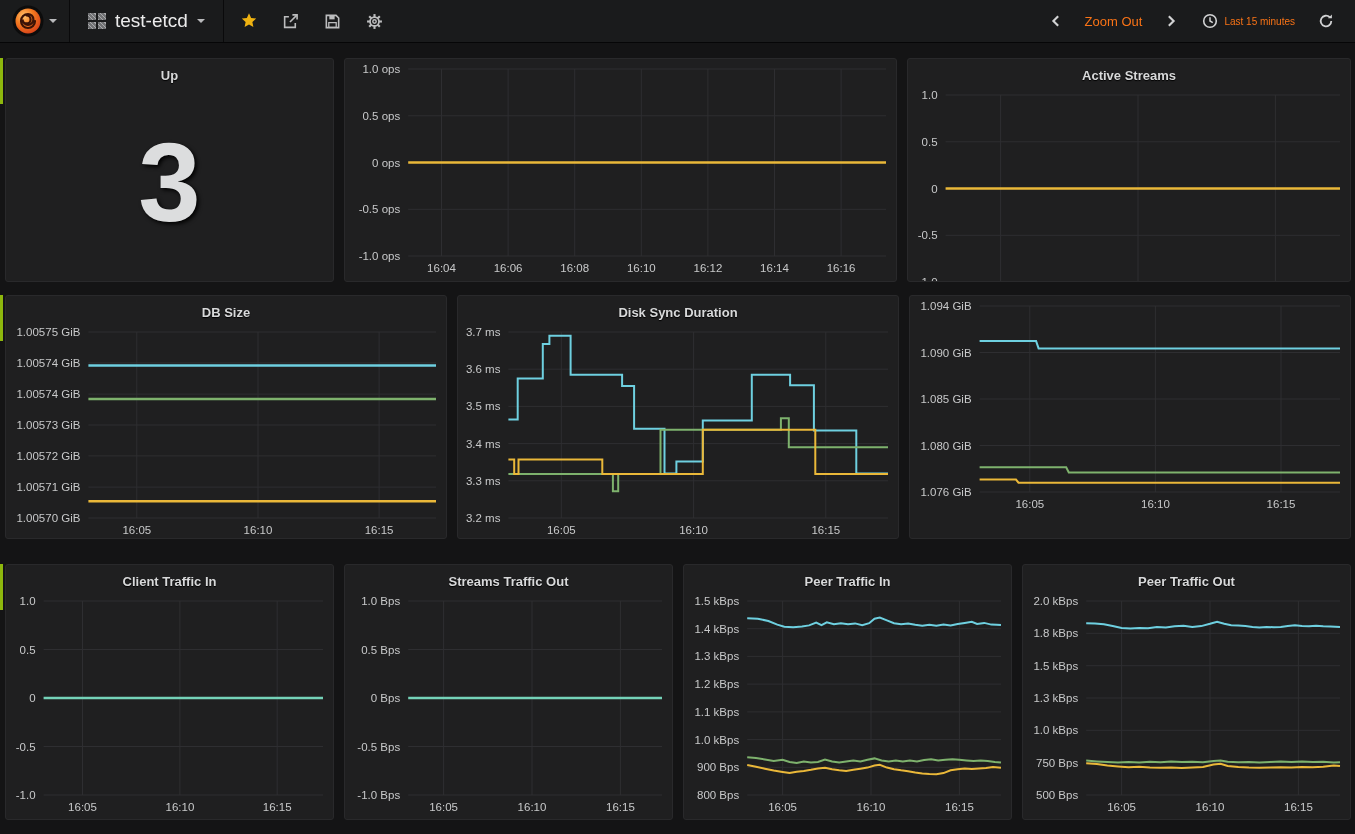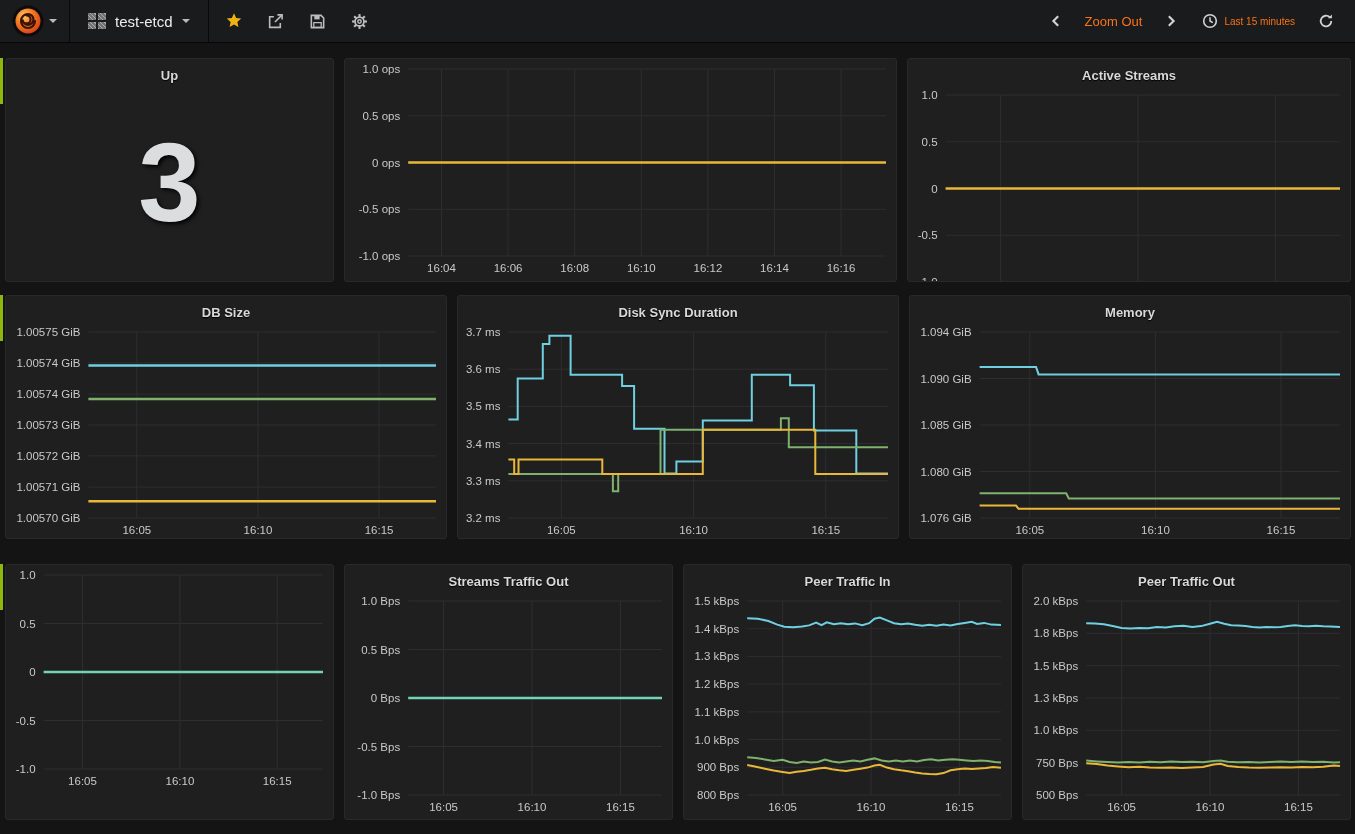--- a/index.html
+++ b/index.html
@@ -7,21 +7,21 @@
     font-family: "Liberation Sans", sans-serif; }
   svg { font-family: "Liberation Sans", sans-serif; }
 
   
   .navbar { height: 43px; background: #1a1b1c; display: flex; align-items: stretch;
     border-bottom: 1px solid #060607; }
   .nav-section { display: flex; align-items: center; padding: 0 14px;
     border-right: 1px solid #0a0a0b; cursor: pointer; }
   .logo-section { width: 70px; justify-content: center; gap: 5px; }
   .dash-section { gap: 9px; padding: 0 18px; }
-  .dash-title { color: #ececec; font-size: 15px; }
+  .dash-title { color: #ececec; font-size: 19px; }
   .caret { width: 0; height: 0; border-left: 4px solid transparent;
     border-right: 4px solid transparent; border-top: 4px solid #b9babc; }
   .th-icon { display: inline-grid; grid-template-columns: 8px 8px; gap: 2px; }
   .th-icon i { width: 8px; height: 7px;
     background: repeating-linear-gradient(45deg, #aaabad 0 1px, #717274 1px 3px); }
   .nav-icons { display: flex; align-items: center; gap: 12px; padding: 0 10px; }
   .icon-btn { width: 30px; height: 30px; display: flex; align-items: center;
     justify-content: center; cursor: pointer; border-radius: 2px; }
   .nav-right { margin-left: auto; display: flex; align-items: center; gap: 8px;
     padding-right: 14px; color: #f97316; font-size: 13px; }
@@ -263,21 +263,20 @@
             <line x1="50.400000000000006" y1="158.8" x2="430" y2="158.8" stroke="#2e2e31"></line>
             <text x="42.400000000000006" y="162.8" fill="#c8c9ca" font-size="11.5" text-anchor="end">3.3 ms</text>
             <line x1="50.400000000000006" y1="196.0" x2="430" y2="196.0" stroke="#2e2e31"></line>
             <text x="42.400000000000006" y="200" fill="#c8c9ca" font-size="11.5" text-anchor="end">3.2 ms</text>
             <polyline points="50.4,97.4 59.7,97.4 59.7,56.5 84.8,56.5 84.8,21.9 91.4,21.9 91.4,13.7 112.6,13.7 112.6,52.8 164.1,52.8 164.1,63.9 176.1,63.9 176.1,106.7 206.5,106.7 206.5,151.4 218.4,151.4 218.4,139.5 244.8,139.5 244.8,98.5 293.8,98.5 293.8,52.8 332.1,52.8 332.1,63.2 355.9,63.2 355.9,108.6 398.3,108.6 398.3,151.4 430.0,151.4" fill="none" stroke="#6ED0E0" stroke-width="2"></polyline>
             <polyline points="50.4,152.1 154.9,152.1 154.9,169.2 160.2,169.2 160.2,152.1 202.5,152.1 202.5,107.8 322.9,107.8 322.9,96.3 330.8,96.3 330.8,125.3 430.0,125.3" fill="none" stroke="#7EB26D" stroke-width="2"></polyline>
             <polyline points="50.4,137.6 56.2,137.6 56.2,152.1 60.5,152.1 60.5,137.6 144.3,137.6 144.3,152.1 244.8,152.1 244.8,107.8 357.3,107.8 357.3,152.1 430.0,152.1" fill="none" stroke="#EAB839" stroke-width="2"></polyline>
           </svg></div>
     </div>
     <div class="panel">
-      <div class="panel-title">Memory</div>
       <div class="chart"><svg width="440" height="220">
             <line x1="119.8" y1="10" x2="119.8" y2="196" stroke="#2e2e31"></line>
             <text x="119.8" y="212" fill="#c8c9ca" font-size="11.5" text-anchor="middle">16:05</text>
             <line x1="245.4" y1="10" x2="245.4" y2="196" stroke="#2e2e31"></line>
             <text x="245.4" y="212" fill="#c8c9ca" font-size="11.5" text-anchor="middle">16:10</text>
             <line x1="371.0" y1="10" x2="371.0" y2="196" stroke="#2e2e31"></line>
             <text x="371.0" y="212" fill="#c8c9ca" font-size="11.5" text-anchor="middle">16:15</text>
             <line x1="69.6" y1="10.0" x2="430" y2="10.0" stroke="#2e2e31"></line>
             <text x="61.599999999999994" y="14" fill="#c8c9ca" font-size="11.5" text-anchor="end">1.094 GiB</text>
             <line x1="69.6" y1="56.5" x2="430" y2="56.5" stroke="#2e2e31"></line>
@@ -291,20 +290,21 @@
             <polyline points="69.6,45.1 126.1,45.1 128.6,52.4 430.0,52.4" fill="none" stroke="#6ED0E0" stroke-width="2"></polyline>
             <polyline points="69.6,171.2 156.2,171.2 158.8,176.4 430.0,176.4" fill="none" stroke="#7EB26D" stroke-width="2"></polyline>
             <polyline points="69.6,183.6 106.0,183.6 108.5,186.7 430.0,186.7" fill="none" stroke="#EAB839" stroke-width="2"></polyline>
           </svg></div>
     </div>
   </div>
 
   <div class="row row3">
     <span class="row-tab"></span>
     <div class="panel">
+      <div class="panel-title">Client Traffic In</div>
       <div class="chart"><svg width="327" height="228">
             <line x1="76.5" y1="10" x2="76.5" y2="204" stroke="#2e2e31"></line>
             <text x="76.5" y="220" fill="#c8c9ca" font-size="11.5" text-anchor="middle">16:05</text>
             <line x1="173.9" y1="10" x2="173.9" y2="204" stroke="#2e2e31"></line>
             <text x="173.9" y="220" fill="#c8c9ca" font-size="11.5" text-anchor="middle">16:10</text>
             <line x1="271.2" y1="10" x2="271.2" y2="204" stroke="#2e2e31"></line>
             <text x="271.2" y="220" fill="#c8c9ca" font-size="11.5" text-anchor="middle">16:15</text>
             <line x1="37.6" y1="10.0" x2="317" y2="10.0" stroke="#2e2e31"></line>
             <text x="29.6" y="14" fill="#c8c9ca" font-size="11.5" text-anchor="end">1.0</text>
             <line x1="37.6" y1="58.5" x2="317" y2="58.5" stroke="#2e2e31"></line>

